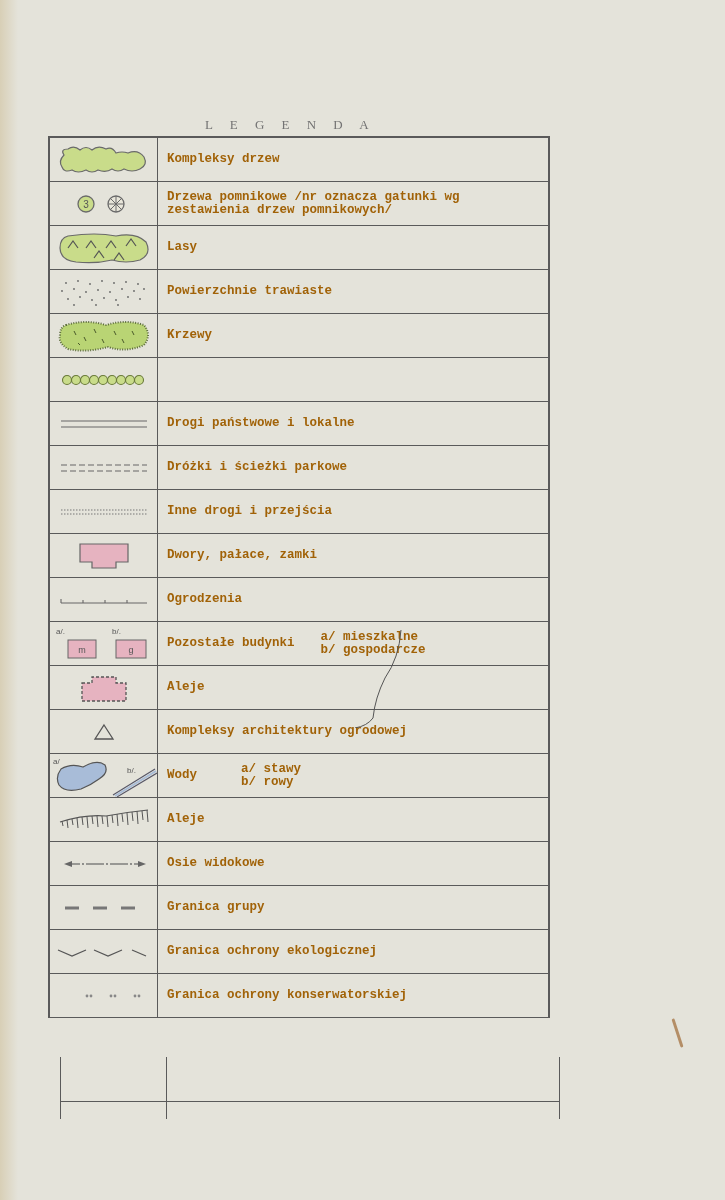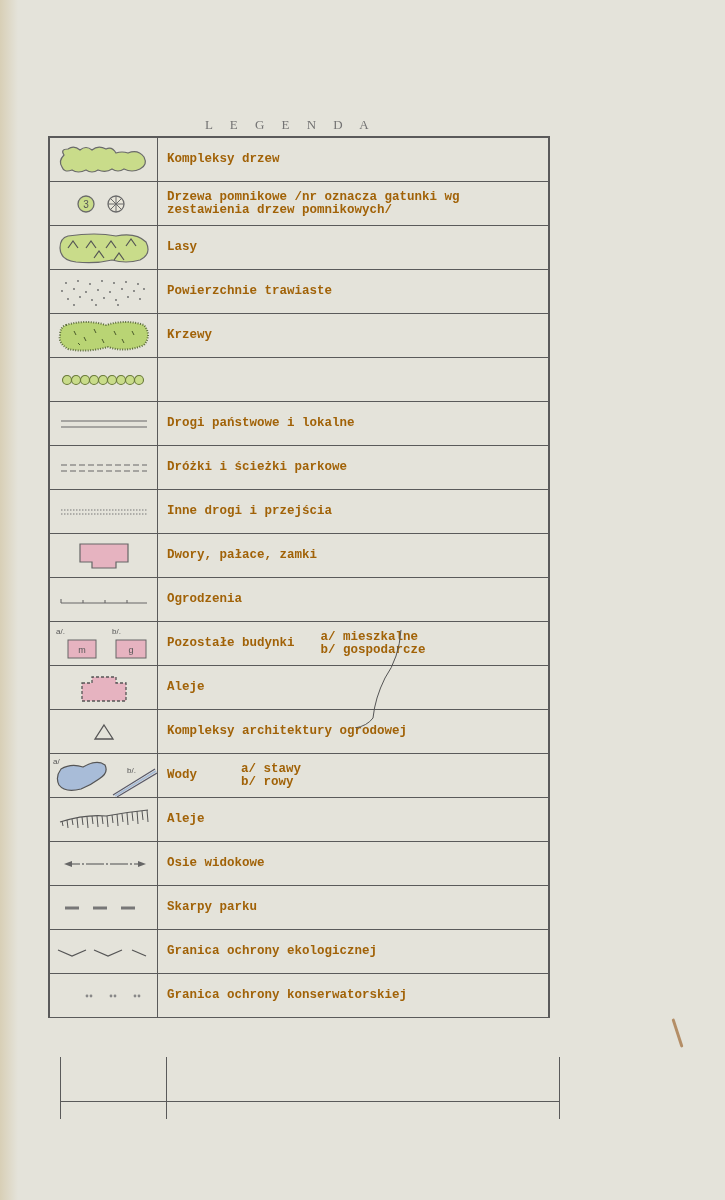--- a/index.html
+++ b/index.html
@@ -335,21 +335,21 @@
     </div>
     <div class="desc">Osie widokowe</div>
   </div>
 
   <div class="row">
     <div class="sym">
       <svg width="90" height="10" viewBox="0 0 90 10">
           <line x1="6" y1="5" x2="84" y2="5" stroke="#777" stroke-width="3" stroke-dasharray="14 14"></line>
         </svg>
     </div>
-    <div class="desc">Skarpy parku</div>
+    <div class="desc">Granica grupy</div>
   </div>
 
   <div class="row">
     <div class="sym">
       <svg width="104" height="16" viewBox="0 0 104 16">
         <g fill="none" stroke="#555" stroke-width="1.2">
             <path d="M6,6 L20,12 L34,6"></path>
             <path d="M42,6 L56,12 L70,6"></path>
             <path d="M80,6 L94,12"></path>
           </g>

